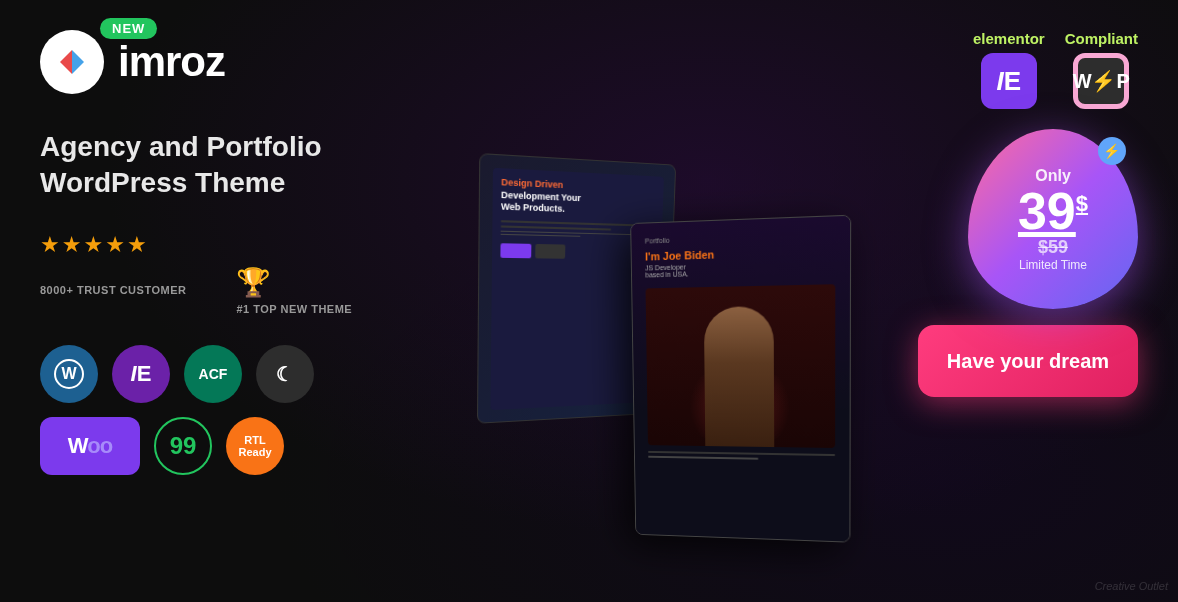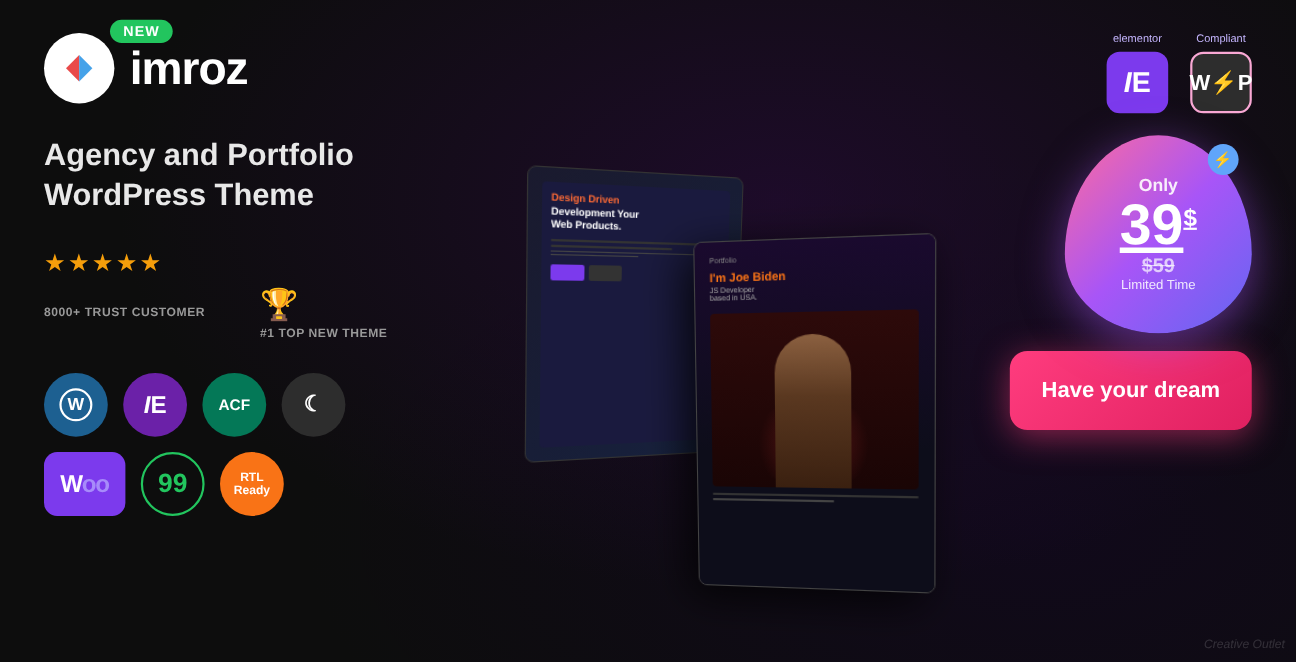--- a/index.html
+++ b/index.html
@@ -85,23 +85,23 @@
     }
 
     .compat-badge {
       display: flex;
       flex-direction: column;
       align-items: center;
       gap: 6px;
     }
 
     .compat-badge-label {
-      color: #c4b5fd;
-      font-size: 10px;
-      font-weight: 400;
+      color: #bef264;
+      font-size: 15px;
+      font-weight: 700;
     }
 
     .compat-icon {
       width: 56px;
       height: 56px;
       border-radius: 12px;
       display: flex;
       align-items: center;
       justify-content: center;
       font-size: 22px;
@@ -109,21 +109,21 @@
     }
 
     .compat-elementor {
       background: #7c3aed;
       color: white;
     }
 
     .compat-compliant {
       background: #2d2d2d;
       color: white;
-      border: 2px solid #f9a8d4;
+      border: 5px solid #f9a8d4;
     }
 
     .compat-elite {
       background: #8B4513;
       color: white;
     }
 
     
     .middle-section {
       display: flex;
@@ -198,21 +198,21 @@
       justify-content: center;
       font-size: 26px;
       font-weight: 900;
       cursor: pointer;
     }
 
     .icon-wp { background: #1d6091; color: white; }
     .icon-elementor { background: #6b21a8; color: white; font-size: 20px; }
     .icon-acf { background: #047857; color: white; font-size: 14px; font-weight: 900; }
     .icon-dark { background: #2d2d2d; color: white; font-size: 20px; }
-    .icon-woo { background: #7c3aed; color: white; font-size: 16px; font-weight: 900; border-radius: 12px; width: 74px; height: 58px; }
+    .icon-woo { background: #7c3aed; color: white; font-size: 16px; font-weight: 900; border-radius: 12px; width: 100px; height: 58px; }
     .icon-speed { background: transparent; border: 2px solid #22c55e; color: #22c55e; font-size: 24px; font-weight: 900; }
     .icon-rtl { background: #f97316; color: white; font-size: 13px; font-weight: 900; flex-direction: column; gap: 2px; }
 
     
     .center-preview {
       flex: 1;
       position: relative;
       display: flex;
       align-items: center;
       justify-content: center;

